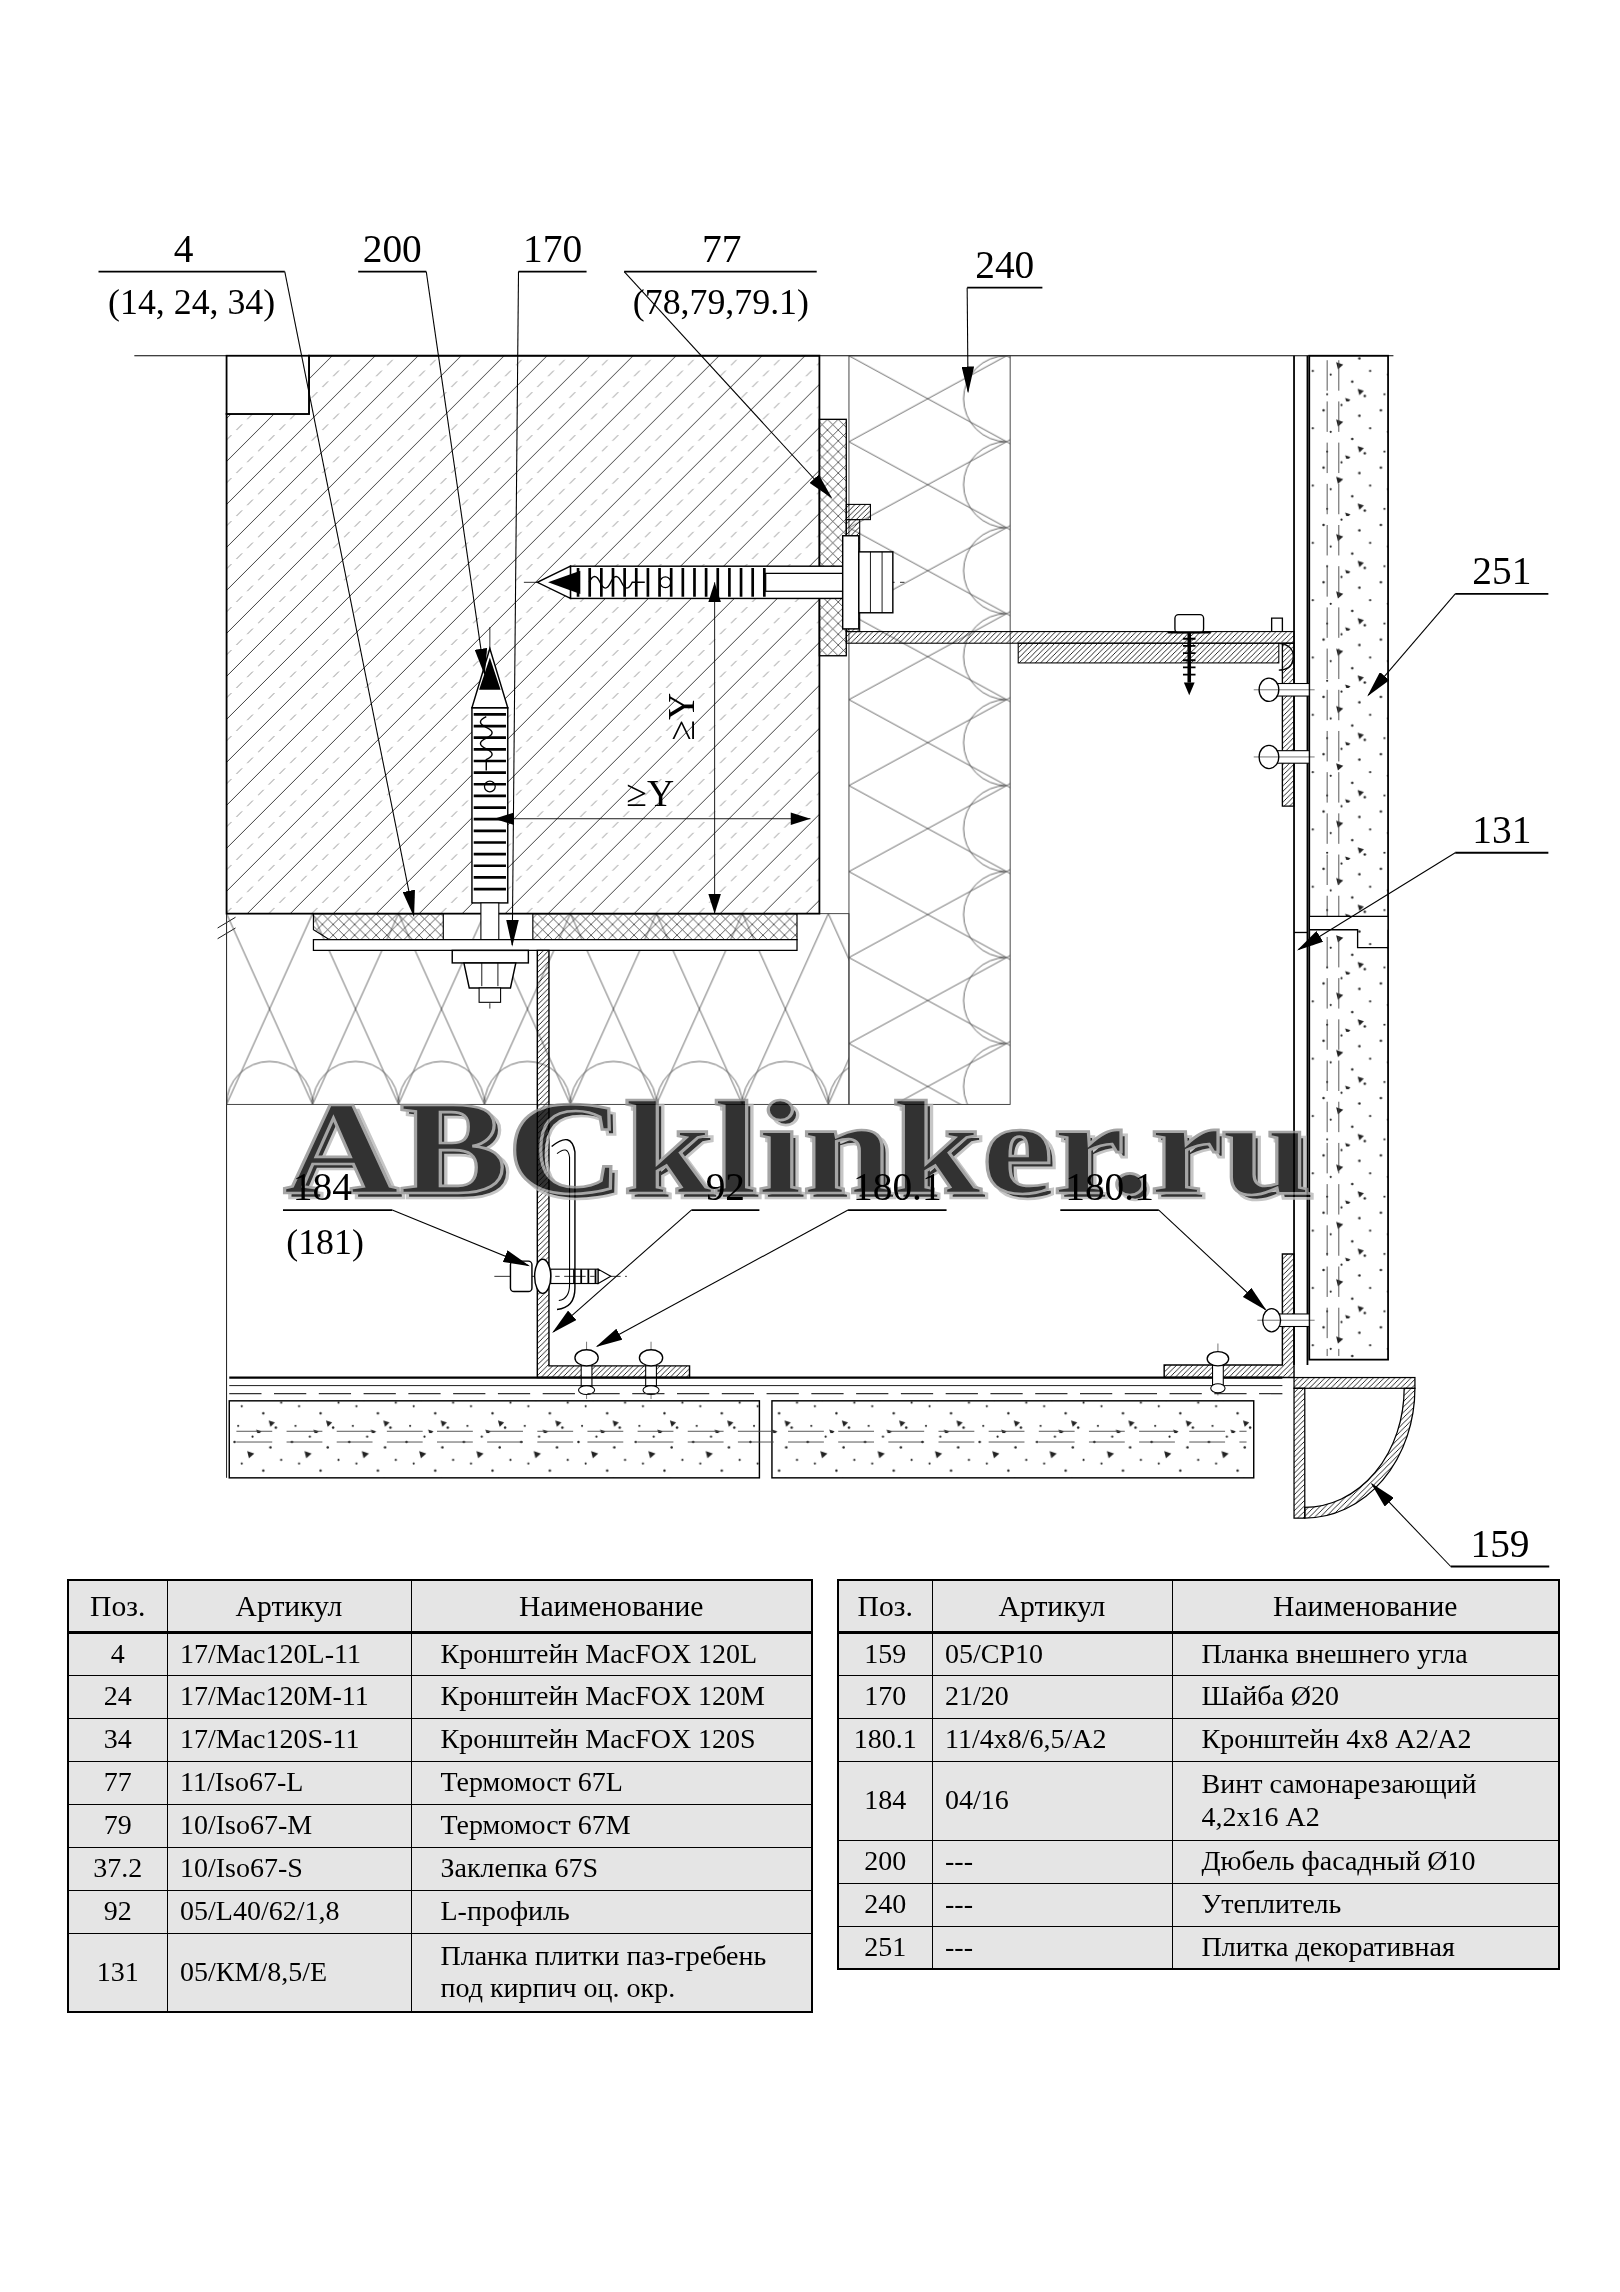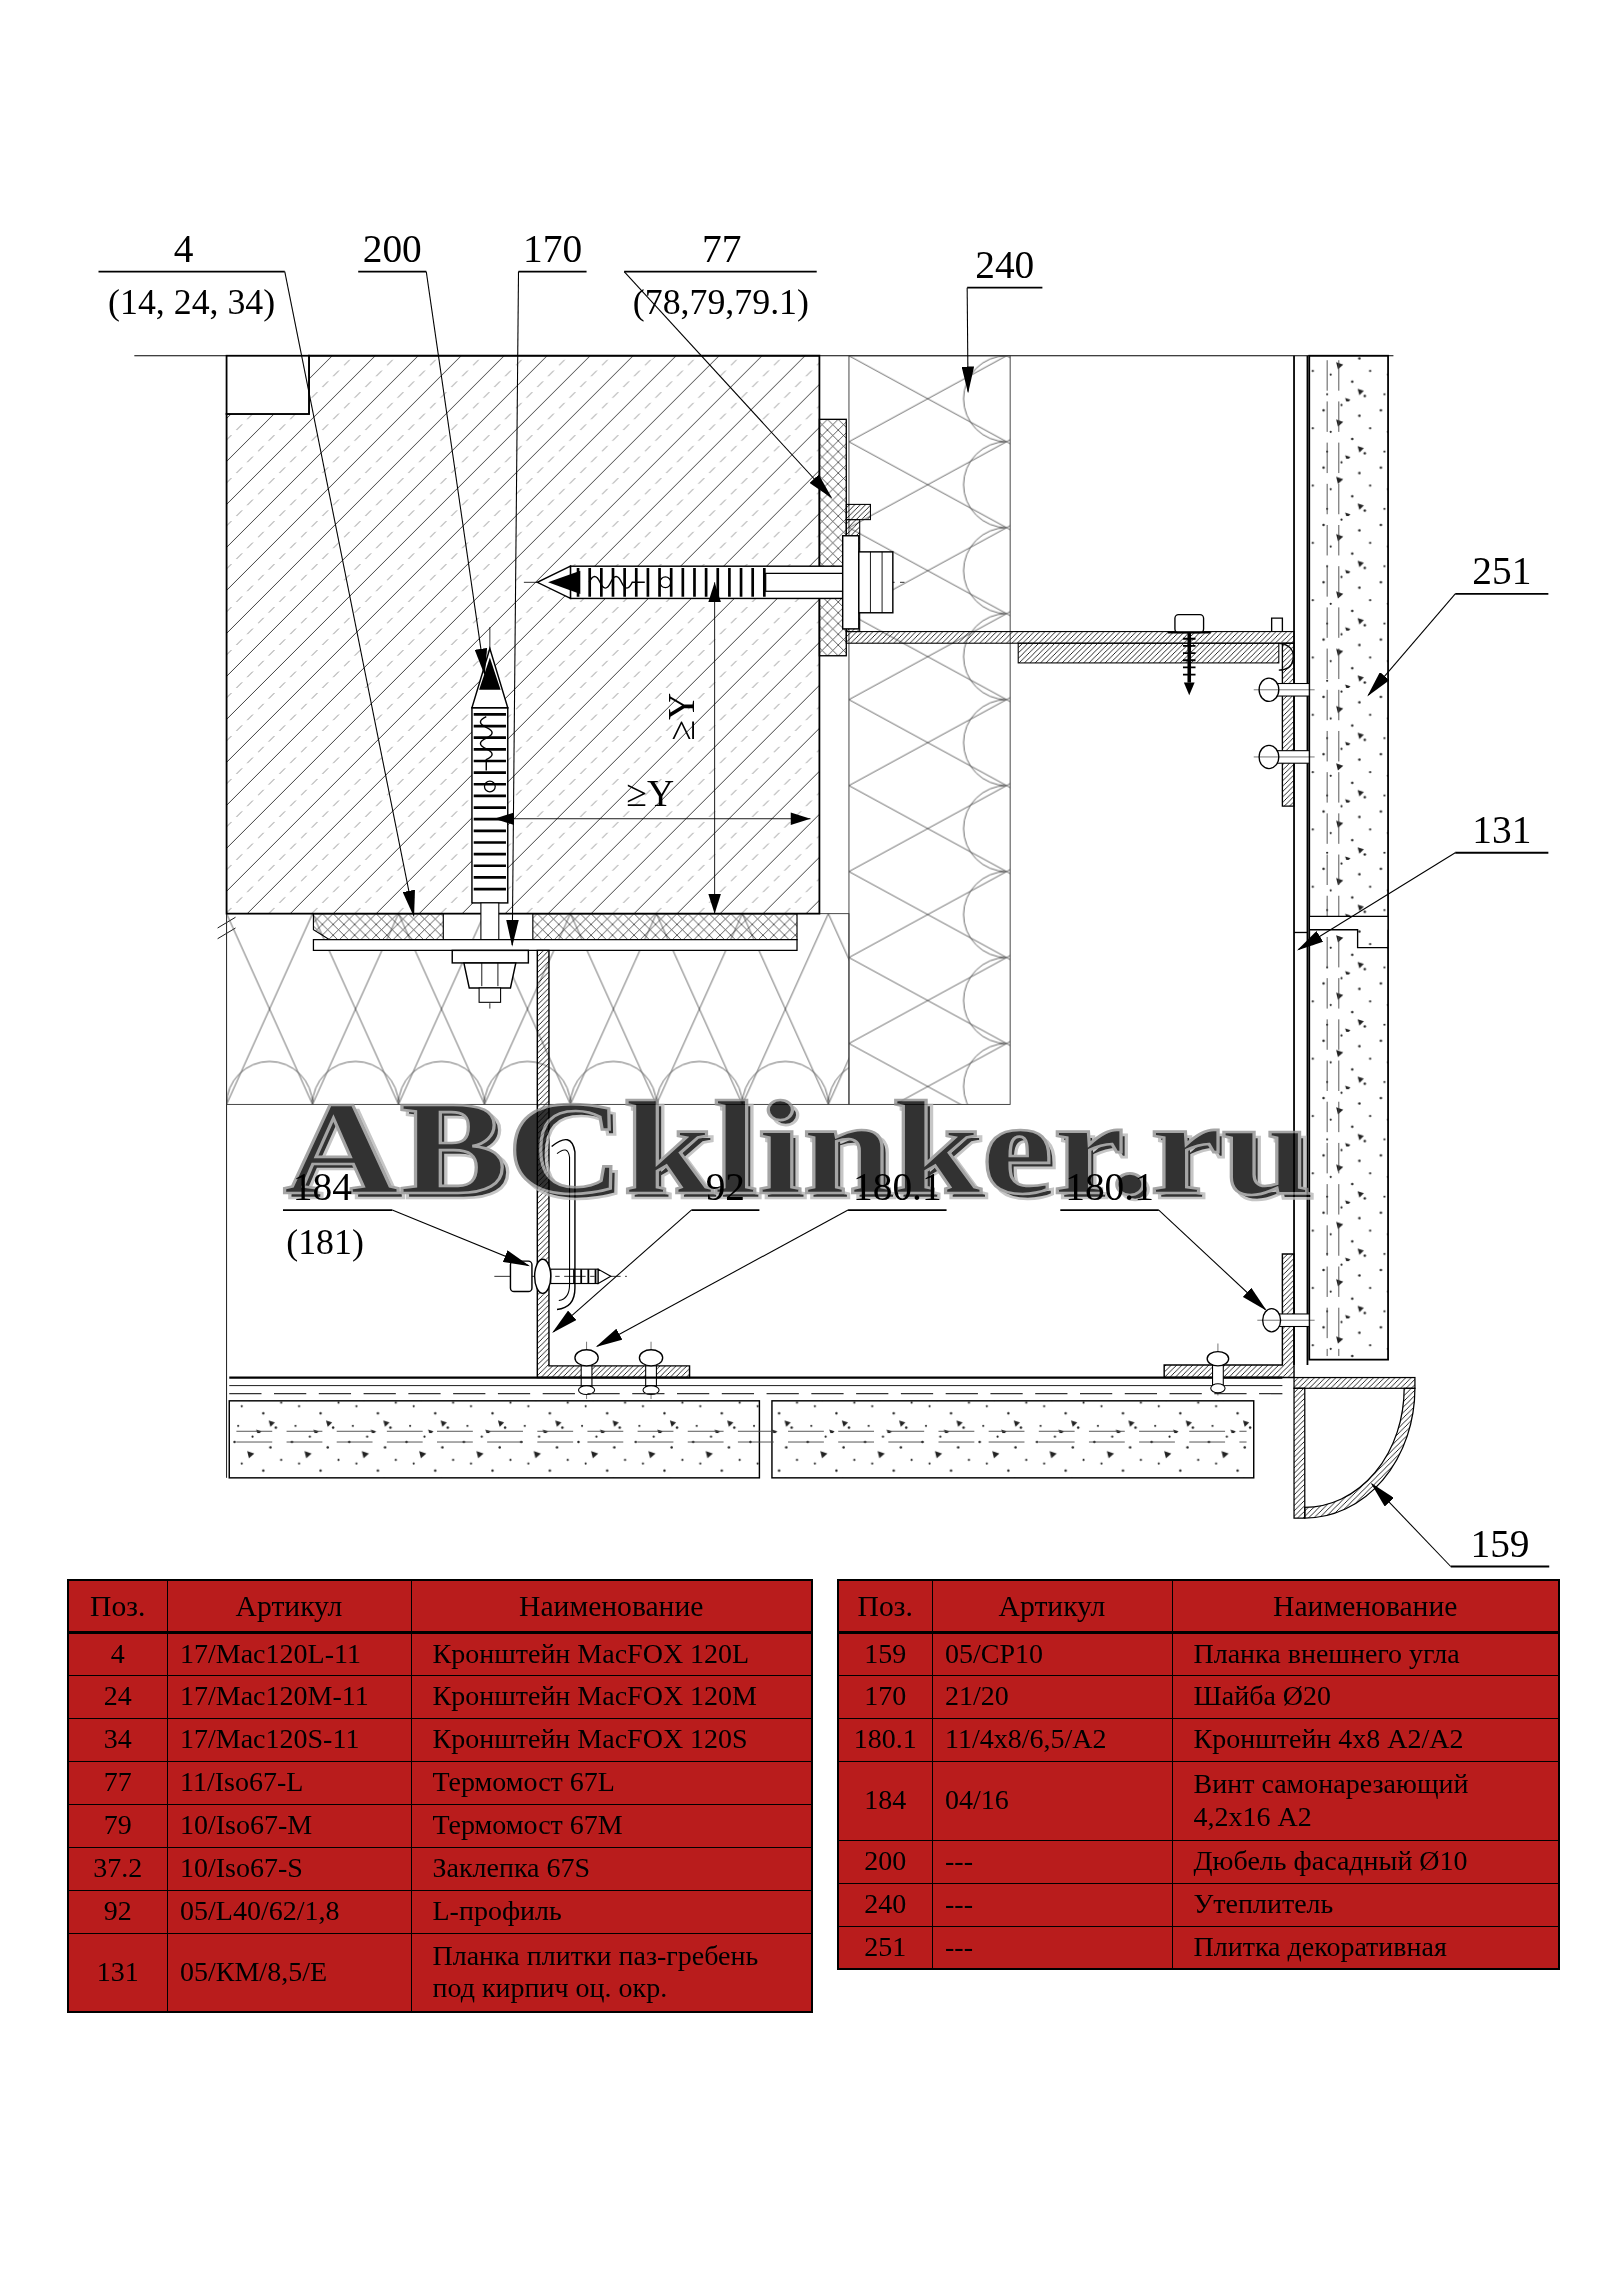--- a/index.html
+++ b/index.html
@@ -4,30 +4,30 @@
 <style>
   html,body{margin:0;padding:0;background:#fff;}
   .page{position:relative;width:1620px;height:2293px;background:#fff;overflow:hidden;
         font-family:"Liberation Serif","DejaVu Serif",serif;}
   svg text{font-family:"Liberation Serif","DejaVu Serif",serif;fill:#000;}
   .callout{font-size:44px;}
   .callout-sub{font-size:40px;}
   .dim-text{font-size:42px;}
 
   
-  .parts-table{position:absolute;border-collapse:collapse;table-layout:fixed;background:#b91c1c;}
+  .parts-table{position:absolute;border-collapse:collapse;table-layout:fixed;background:#e5e5e5;}
   .parts-table td,.parts-table th{border:1.8px solid #000;font-weight:normal;
       font-size:28px;color:#000;padding:1.8px 9px;vertical-align:middle;line-height:1.15;}
   .parts-table{border:2.7px solid #000;}
   .parts-table tr{height:43px;}
   .parts-table tr.hdr{height:52px;}
   .parts-table tr.hdr th{border-bottom:3.6px solid #000;font-size:29.6px;text-align:center;}
   .parts-table td.pos{text-align:center;padding:1.8px 3.6px;}
   .parts-table td.art{text-align:left;padding-left:12.5px;}
-  .parts-table td.name{text-align:left;padding-left:21px;}
+  .parts-table td.name{text-align:left;padding-left:29px;}
   .parts-table tr.tall{height:79px;}
   #table-left{left:67px;top:1579px;width:743px;}
   #table-right{left:837px;top:1579px;width:721px;}
 </style>
 </head>
 <body>
 
 <div class="page">
 
 <svg width="1620" height="2293" viewBox="0 0 1809 2560" xmlns="http://www.w3.org/2000/svg">

